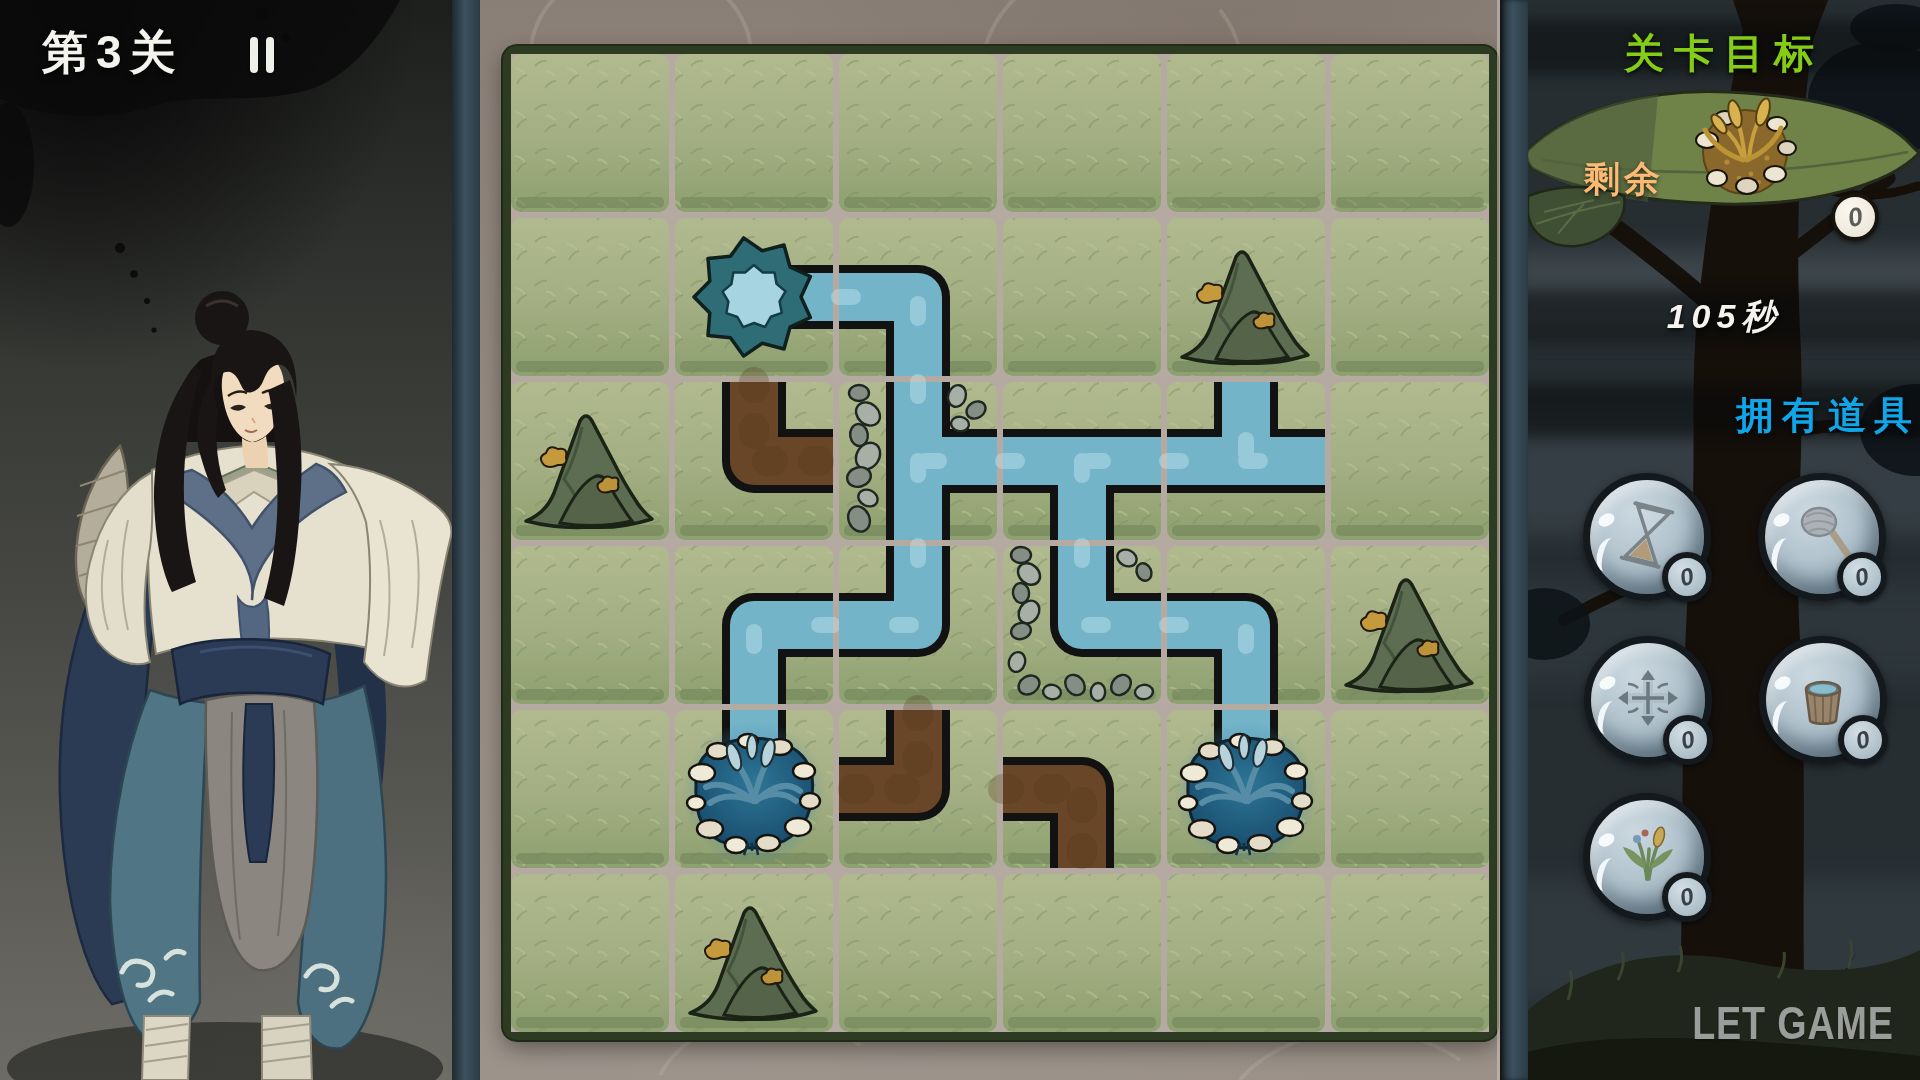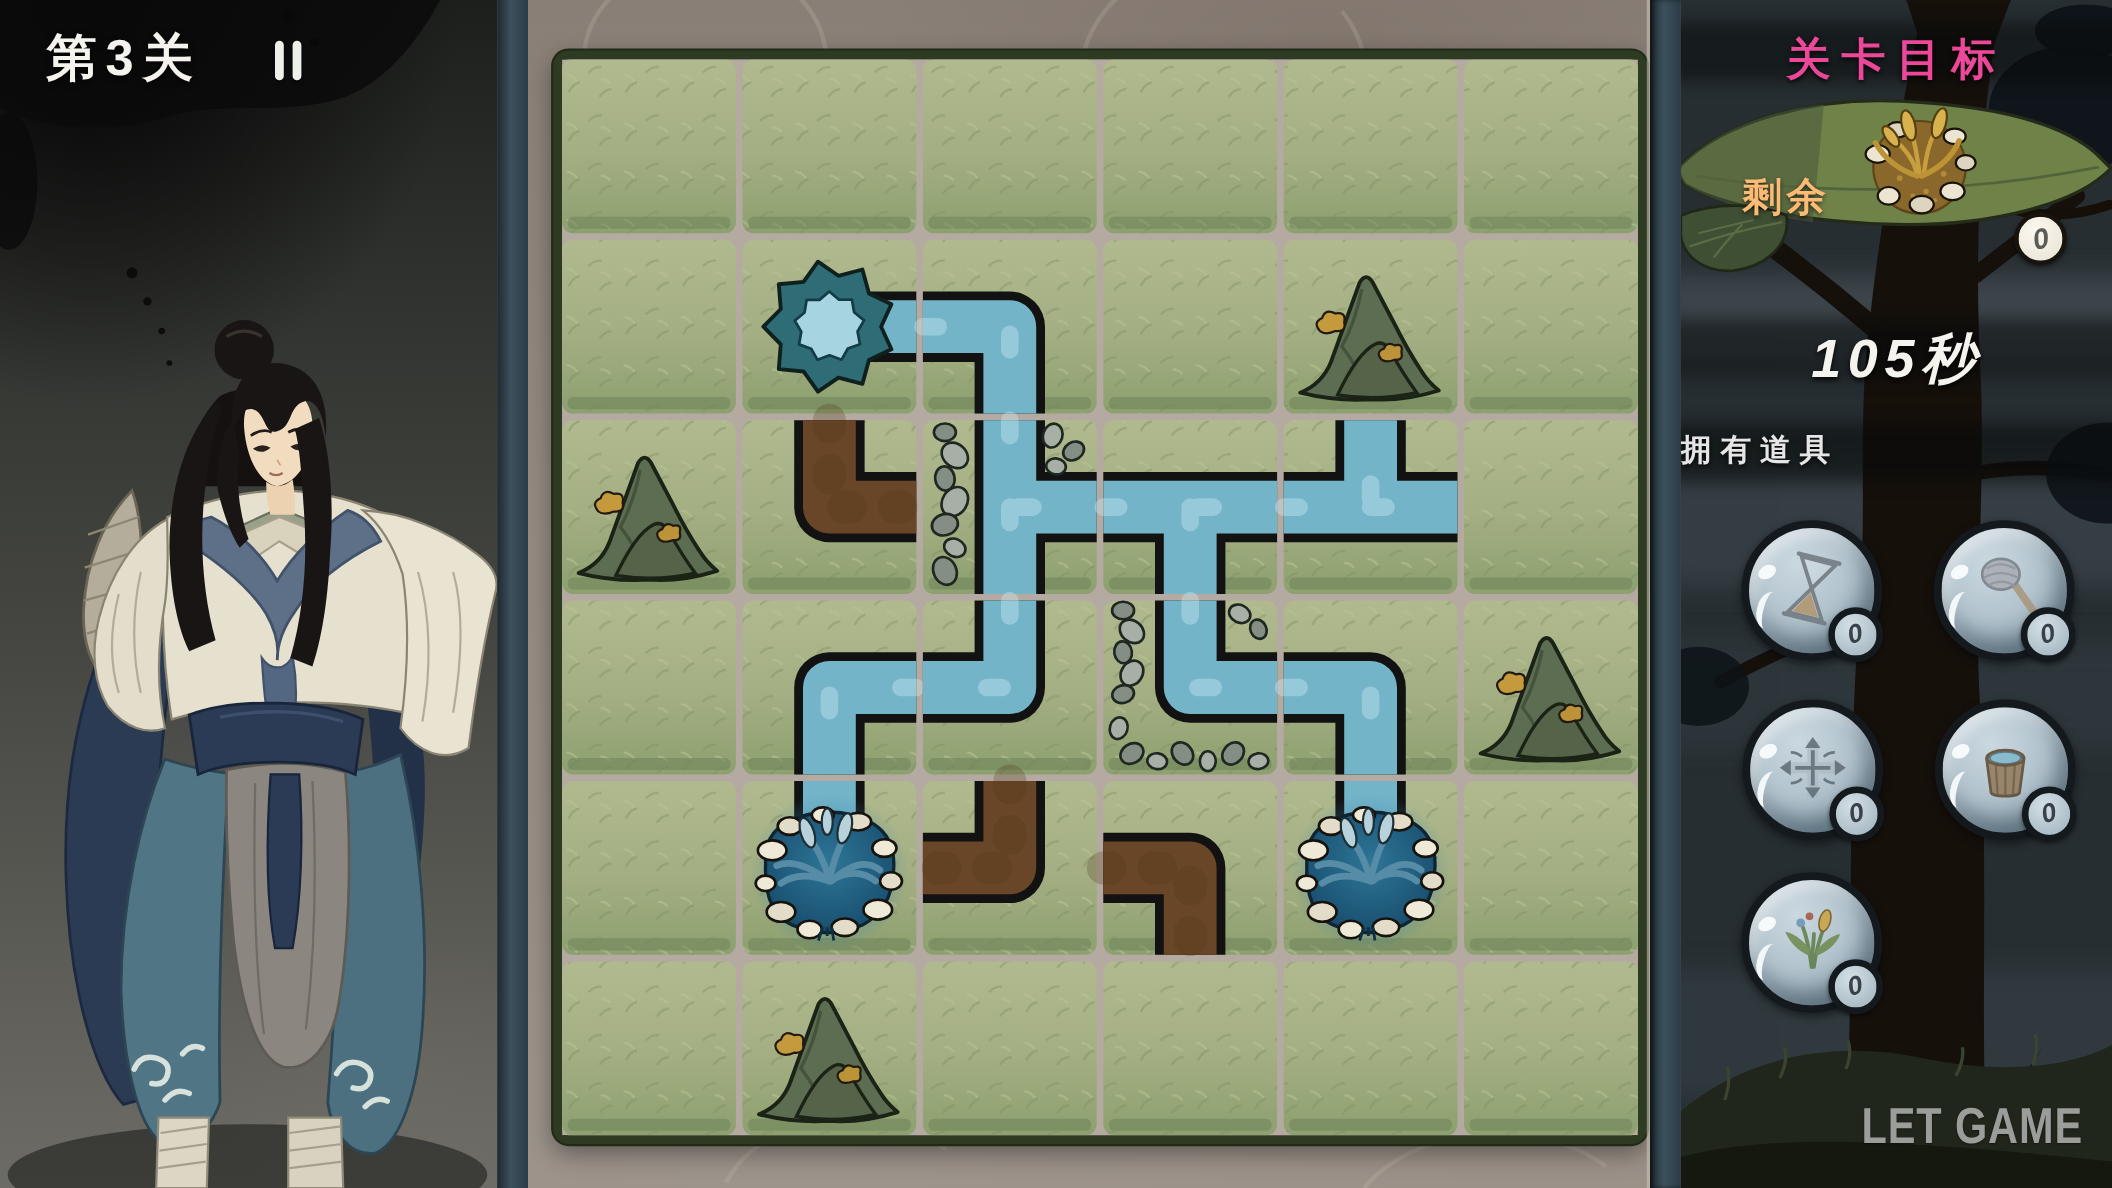--- a/index.html
+++ b/index.html
@@ -34,31 +34,31 @@
   .board-frame{position:absolute;left:23px;top:46px;width:994px;height:994px;
     border:8px solid #2e3b23;border-radius:14px;background:#b4aaa1;
     box-shadow:0 0 0 2px #202a16, 0 8px 22px rgba(0,0,0,.4);}
 
   
   .right-panel{position:absolute;left:1528px;top:0;width:392px;height:1080px;overflow:hidden;background:#262e32;}
   .night-svg{position:absolute;left:0;top:0;}
   .band{position:absolute;left:-24px;width:440px;height:54px;background:rgba(8,10,10,.52);filter:blur(7px);border-radius:20px;}
   .band-title{top:20px;} .band-timer{top:290px;} .band-items{top:384px;}
   .goal-title{position:absolute;left:0;top:26px;width:100%;text-align:center;font-size:40px;font-weight:bold;
-    color:#ec4899;letter-spacing:10px;text-shadow:0 2px 5px rgba(0,0,0,.85);}
+    color:#84cc16;letter-spacing:10px;text-shadow:0 2px 5px rgba(0,0,0,.85);}
   .remaining-label{position:absolute;left:36px;top:155px;width:120px;text-align:center;font-size:36px;font-weight:bold;
     color:#fdba74;letter-spacing:4px;text-shadow:0 2px 4px rgba(0,0,0,.6);}
   .goal-badge{position:absolute;left:303px;top:193px;width:48px;height:48px;border-radius:50%;
     background:radial-gradient(circle at 38% 32%,#fbf8f0,#e8e2d4);border:4px solid #18130c;
     display:flex;align-items:center;justify-content:center;box-shadow:0 2px 4px rgba(0,0,0,.5);}
   .goal-badge span{font-size:26px;font-weight:bold;font-style:italic;color:#5d5d58;transform:rotate(-12deg);}
-  .timer{position:absolute;left:0;top:294px;width:100%;text-align:center;font-size:49px;font-weight:bold;font-style:italic;
+  .timer{position:absolute;left:0;top:294px;width:100%;text-align:center;font-size:34px;font-weight:bold;font-style:italic;
     color:#f4f3ee;letter-spacing:6px;text-shadow:0 2px 5px rgba(0,0,0,.85);}
-  .items-title{position:absolute;left:0;top:390px;width:100%;text-align:left;font-size:28px;font-weight:bold;
-    color:#e5e5e5;letter-spacing:8px;text-shadow:0 2px 5px rgba(0,0,0,.85);}
+  .items-title{position:absolute;left:0;top:390px;width:100%;text-align:right;font-size:38px;font-weight:bold;
+    color:#0ea5e9;letter-spacing:8px;text-shadow:0 2px 5px rgba(0,0,0,.85);}
 
   .bubble{position:absolute;width:128px;height:128px;border-radius:50%;cursor:pointer;
     background:radial-gradient(circle at 38% 28%,#cbd8e0 0%,#b2c3cd 45%,#93a8b4 80%,#879ca9 100%);
     border:7px solid #14191e;
     box-shadow:inset -7px -12px 18px rgba(38,58,72,.5), inset 5px 7px 12px rgba(255,255,255,.55), 0 3px 8px rgba(0,0,0,.5);}
   .bubble::before{content:"";position:absolute;left:8px;top:34px;width:17px;height:12px;border-radius:50%;
     background:#f7fafb;transform:rotate(-28deg);}
   .bubble::after{content:"";position:absolute;left:7px;top:58px;width:16px;height:34px;border:0;
     border-left:6px solid #f2f7f9;border-radius:50%;transform:rotate(14deg);}
   .bubble .bico{position:absolute;left:19px;top:17px;opacity:.85;}

